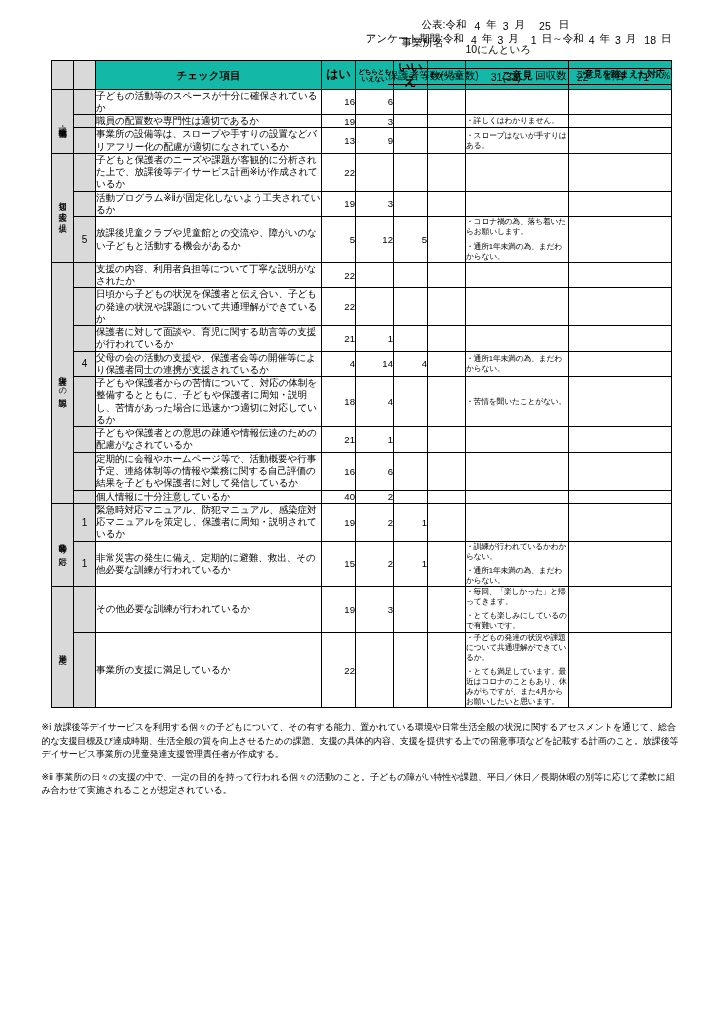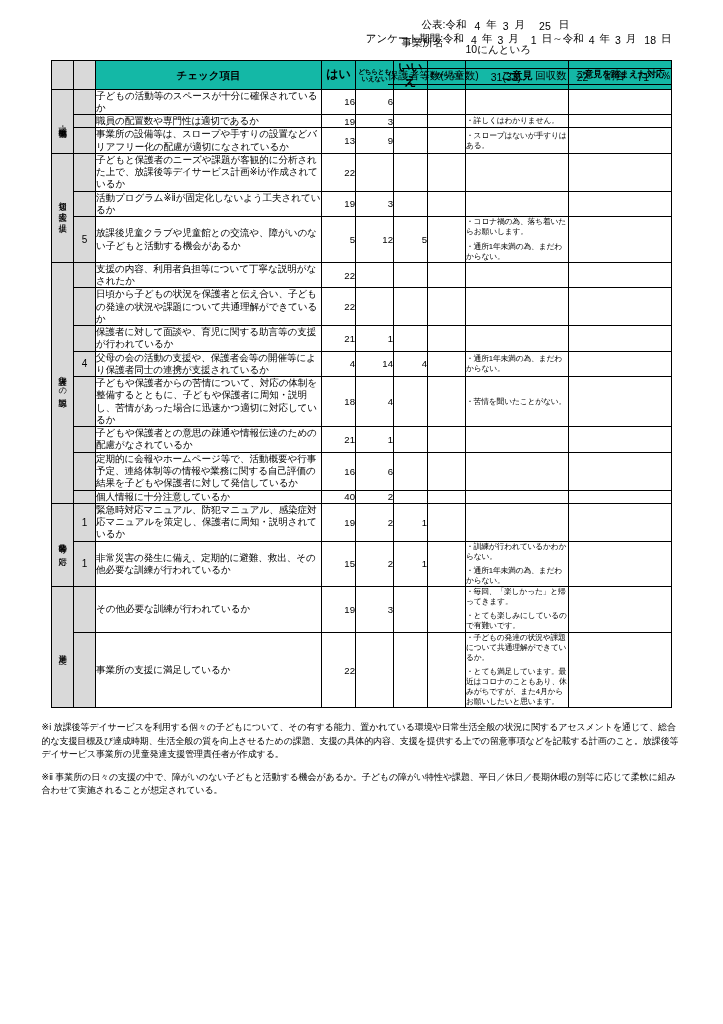--- a/index.html
+++ b/index.html
@@ -499,16 +499,16 @@
             <p>・子どもの発達の状況や課題について共通理解ができているか。</p>
             <p>・とても満足しています。最近はコロナのこともあり、休みがちですが、また4月からお願いしたいと思います。</p>
           </td>
           <td class="com-cell resp-cell"></td>
         </tr>
       </tbody>
   </table>
 
   <div class="notes" id="notes-area">
       <div class="note"><span class="lead">※ⅰ </span><span>放課後等デイサービスを利用する個々の子どもについて、その有する能力、置かれている環境や日常生活全般の状況に関するアセスメントを通じて、総合的な支援目標及び達成時期、生活全般の質を向上させるための課題、支援の具体的内容、支援を提供する上での留意事項などを記載する計画のこと。放課後等デイサービス事業所の児童発達支援管理責任者が作成する。</span></div>
-      <div class="note"><span class="lead">※ⅱ </span><span>事業所の日々の支援の中で、障がいのない子どもと活動する機会があるか。子どもの障がい特性や課題、平日／休日／長期休暇の別等に応じて柔軟に組み合わせて実施されることが想定されている。</span></div>
+      <div class="note"><span class="lead">※ⅱ </span><span>事業所の日々の支援の中で、一定の目的を持って行われる個々の活動のこと。子どもの障がい特性や課題、平日／休日／長期休暇の別等に応じて柔軟に組み合わせて実施されることが想定されている。</span></div>
     </div>
 
 </div>
 
 </body></html>

